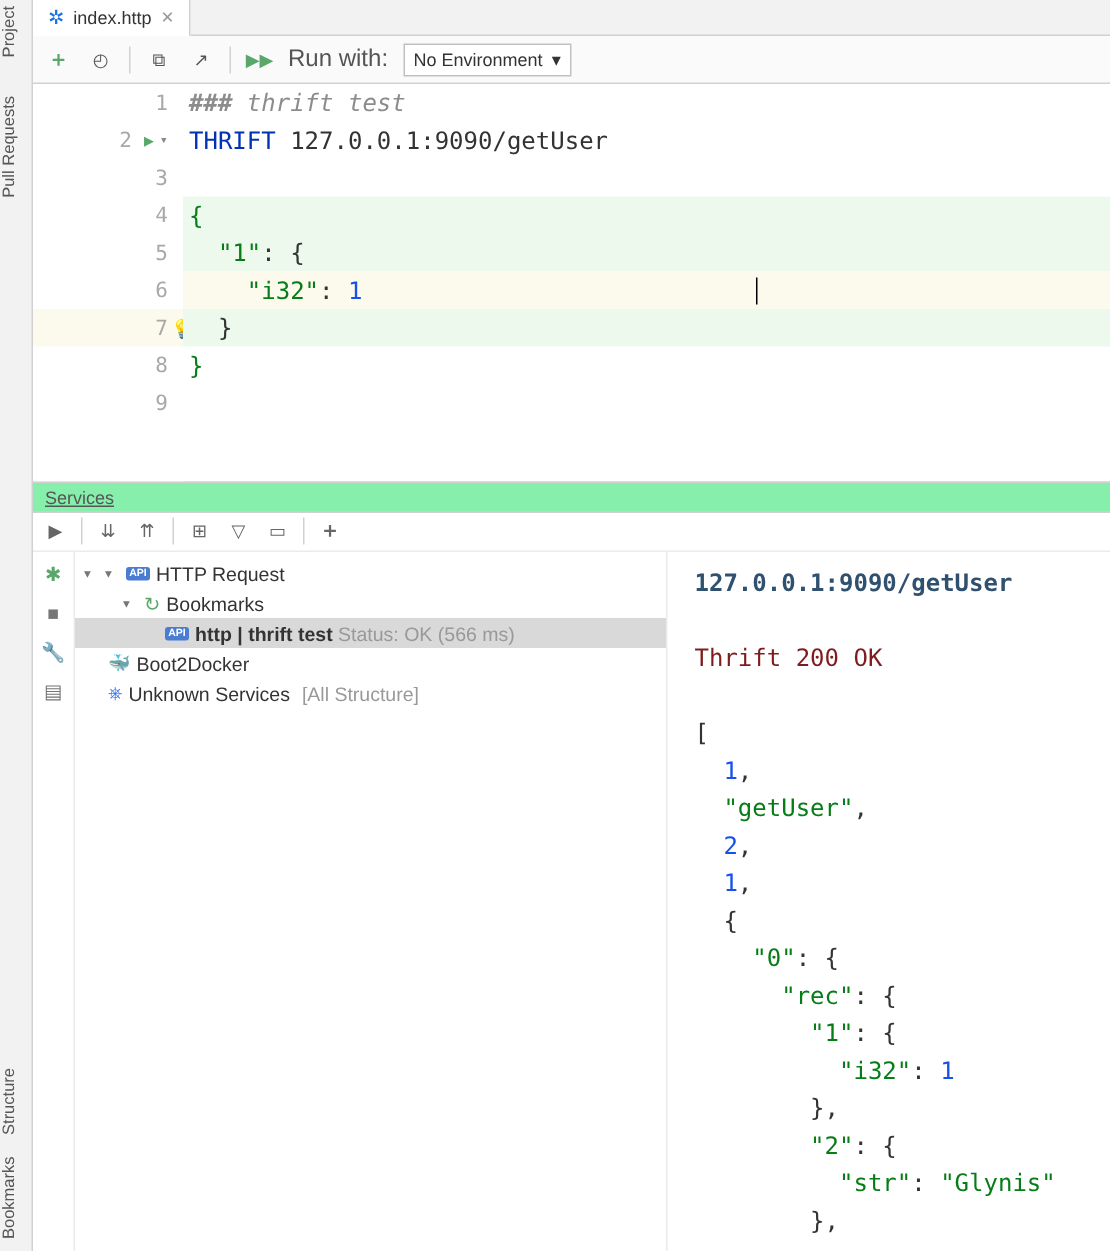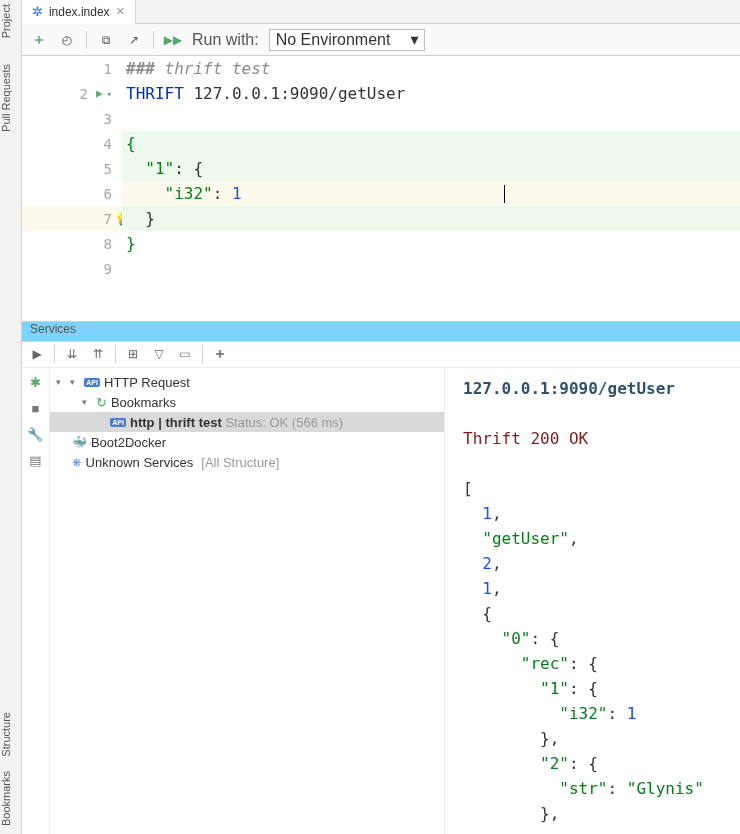--- a/index.html
+++ b/index.html
@@ -13,21 +13,21 @@
 
   .tab-bar { position: absolute; left: 22px; top: 0; right: 0; height: 24px; background: #f2f2f2; border-bottom: 1px solid #d1d1d1; display: flex; align-items: center; }
   .tab { display: flex; align-items: center; gap: 6px; padding: 0 10px; height: 24px; background: #fff; border-right: 1px solid #d1d1d1; font-size: 12px; }
   .tab .close { color: #999; font-size: 11px; cursor: pointer; }
   .snow-icon { color: #1a73e8; font-size: 13px; }
 
   .toolbar { position: absolute; left: 22px; top: 24px; right: 0; height: 32px; background: #fafafa; border-bottom: 1px solid #d1d1d1; display: flex; align-items: center; padding: 0 8px; gap: 10px; }
   .tb-btn { width: 18px; height: 18px; display: flex; align-items: center; justify-content: center; cursor: pointer; color: #555; }
   .tb-sep { width: 1px; height: 18px; background: #d1d1d1; }
   .tb-label { font-size: 16px; color: #555; }
-  .tb-select { height: 22px; font-size: 16px; border: 1px solid #c0c0c0; background: #fff; padding: 0 6px; cursor: pointer; display: flex; align-items: center; gap: 20px; }
+  .tb-select { height: 22px; font-size: 12px; border: 1px solid #c0c0c0; background: #fff; padding: 0 6px; cursor: pointer; display: flex; align-items: center; gap: 6px; }
   .play-green { color: #59a869; }
   .play-dbl { color: #59a869; }
   .plus-green { color: #59a869; font-size: 14px; font-weight: bold; }
 
   .editor { position: absolute; left: 22px; top: 56px; right: 0; bottom: 0; display: flex; flex-direction: column; }
   .editor-body { position: relative; height: 286px; display: flex; overflow: hidden; }
   .gutter { width: 100px; background: #fff; border-right: 1px; }
   .gutter-line { height: 25px; display: flex; align-items: center; justify-content: flex-end; padding-right: 10px; color: #a8a8a8; font-family: "Menlo","Consolas",monospace; font-size: 14px; position: relative; }
   .gutter-line .ln { width: 18px; text-align: right; }
   .gutter-line .run-icon { color: #59a869; margin-left: 8px; font-size: 11px; }
@@ -41,21 +41,21 @@
   .cmt { color: #8c8c8c; font-style: italic; }
   .cmt-bold { font-weight: bold; }
   .kw { color: #0033b3; }
   .hdr { color: #871094; font-style: italic; }
   .str { color: #067d17; }
   .num { color: #1750eb; }
   .txt { color: #333; }
   .brace-g { color: #067d17; }
   .caret { display: inline-block; width: 1px; height: 18px; background: #000; margin-left: 2px; }
 
-  .services-header { height: 22px; background: #7dd3fc; border-top: 1px solid #d1d1d1; border-bottom: 1px solid #d1d1d1; display: flex; align-items: flex-start; padding: 0 8px; font-size: 12px; color: #555; }
+  .services-header { height: 22px; background: #86efac; border-top: 1px solid #d1d1d1; border-bottom: 1px solid #d1d1d1; display: flex; align-items: center; padding: 0 8px; font-size: 12px; color: #555; text-decoration: underline; }
 
   .services-toolbar { height: 28px; background: #fff; border-bottom: 1px solid #ebebeb; display: flex; align-items: center; padding: 0 6px; gap: 8px; }
   .svc-btn { width: 18px; height: 18px; display: flex; align-items: center; justify-content: center; color: #666; cursor: pointer; }
 
   .services-body { flex: 1; display: flex; position: relative; }
   .svc-left-rail { width: 28px; border-right: 1px solid #ebebeb; display: flex; flex-direction: column; align-items: center; padding-top: 6px; gap: 10px; }
   .svc-rail-icon { width: 16px; height: 16px; display: flex; align-items: center; justify-content: center; color: #777; cursor: pointer; font-size: 13px; }
   .svc-tree { width: 394px; padding: 4px 0; font-size: 13px; }
   .tree-row { height: 20px; display: flex; align-items: center; padding-left: 6px; gap: 4px; cursor: pointer; }
   .tree-row.sel { background: #d9d9d9; }
@@ -95,21 +95,21 @@
     </div>
     <div class="rail-label" style="margin-top:6px;">
       <span>Bookmarks</span>
     </div>
   </div>
 </div>
 
 <div class="tab-bar">
   <div class="tab">
     <span class="snow-icon">✲</span>
-    <span>index.index</span>
+    <span>index.http</span>
     <span class="close">✕</span>
   </div>
 </div>
 
 <div class="toolbar">
   <span class="tb-btn plus-green">＋</span>
   <span class="tb-btn">◴</span>
   <span class="tb-sep"></span>
   <span class="tb-btn">⧉</span>
   <span class="tb-btn">↗</span>

